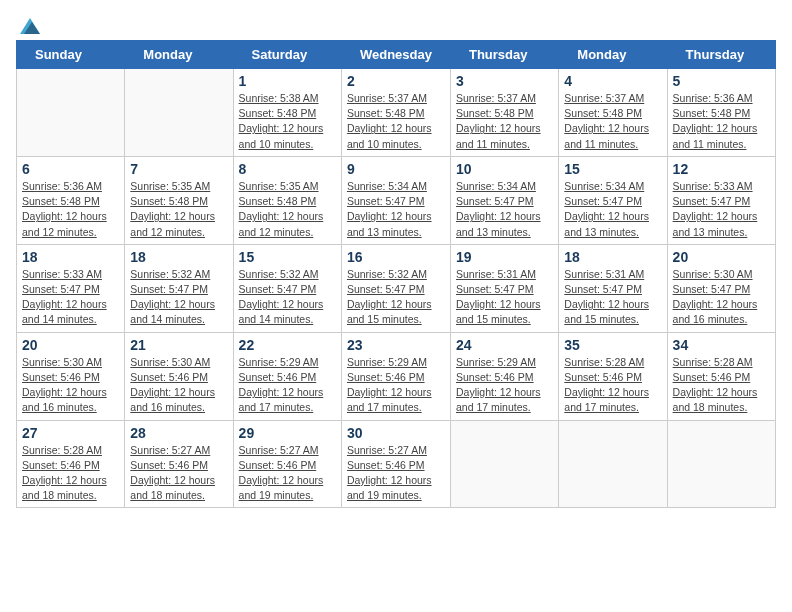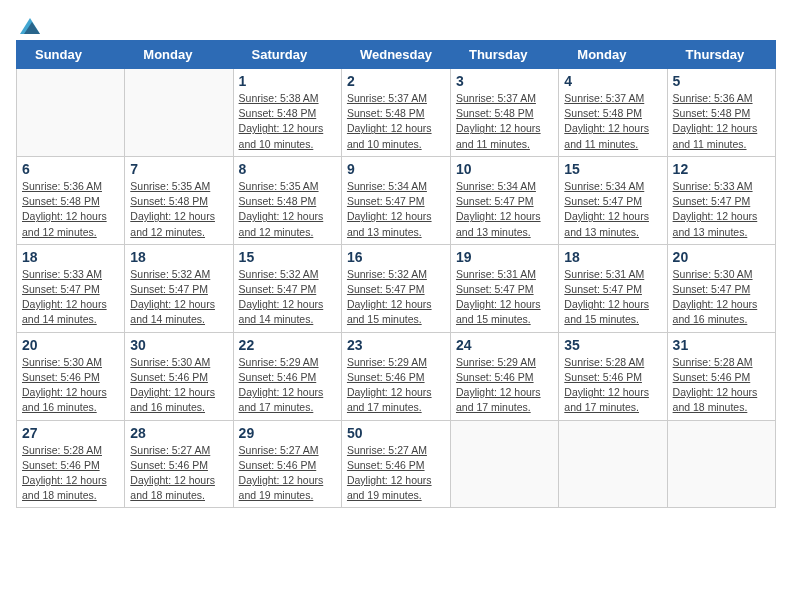--- a/index.html
+++ b/index.html
@@ -247,21 +247,21 @@
         </td>
       </tr>
       <tr>
         <td>
           <span class="day-number">20</span>
           <div class="day-detail">Sunrise: 5:30 AM
 Sunset: 5:46 PM
 Daylight: 12 hours and 16 minutes.</div>
         </td>
         <td>
-          <span class="day-number">30</span>
+          <span class="day-number">21</span>
           <div class="day-detail">Sunrise: 5:30 AM
 Sunset: 5:46 PM
 Daylight: 12 hours and 16 minutes.</div>
         </td>
         <td>
           <span class="day-number">22</span>
           <div class="day-detail">Sunrise: 5:29 AM
 Sunset: 5:46 PM
 Daylight: 12 hours and 17 minutes.</div>
         </td>
@@ -277,21 +277,21 @@
 Sunset: 5:46 PM
 Daylight: 12 hours and 17 minutes.</div>
         </td>
         <td>
           <span class="day-number">35</span>
           <div class="day-detail">Sunrise: 5:28 AM
 Sunset: 5:46 PM
 Daylight: 12 hours and 17 minutes.</div>
         </td>
         <td>
-          <span class="day-number">31</span>
+          <span class="day-number">34</span>
           <div class="day-detail">Sunrise: 5:28 AM
 Sunset: 5:46 PM
 Daylight: 12 hours and 18 minutes.</div>
         </td>
       </tr>
       <tr>
         <td>
           <span class="day-number">27</span>
           <div class="day-detail">Sunrise: 5:28 AM
 Sunset: 5:46 PM
@@ -303,21 +303,21 @@
 Sunset: 5:46 PM
 Daylight: 12 hours and 18 minutes.</div>
         </td>
         <td>
           <span class="day-number">29</span>
           <div class="day-detail">Sunrise: 5:27 AM
 Sunset: 5:46 PM
 Daylight: 12 hours and 19 minutes.</div>
         </td>
         <td>
-          <span class="day-number">50</span>
+          <span class="day-number">30</span>
           <div class="day-detail">Sunrise: 5:27 AM
 Sunset: 5:46 PM
 Daylight: 12 hours and 19 minutes.</div>
         </td>
         <td class="empty"></td>
         <td class="empty"></td>
         <td class="empty"></td>
       </tr>
     </tbody>
 </table>

